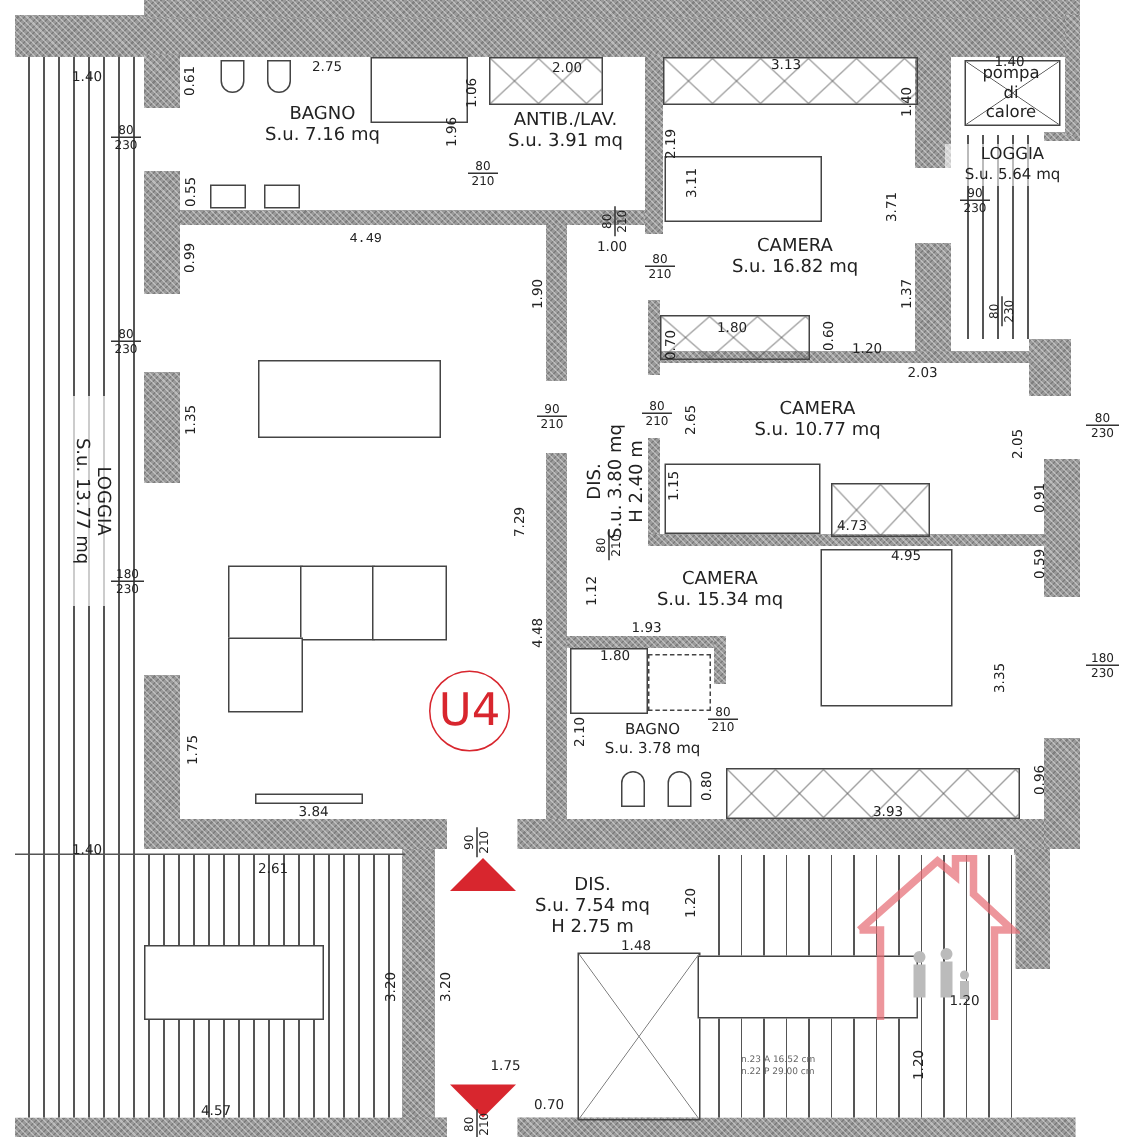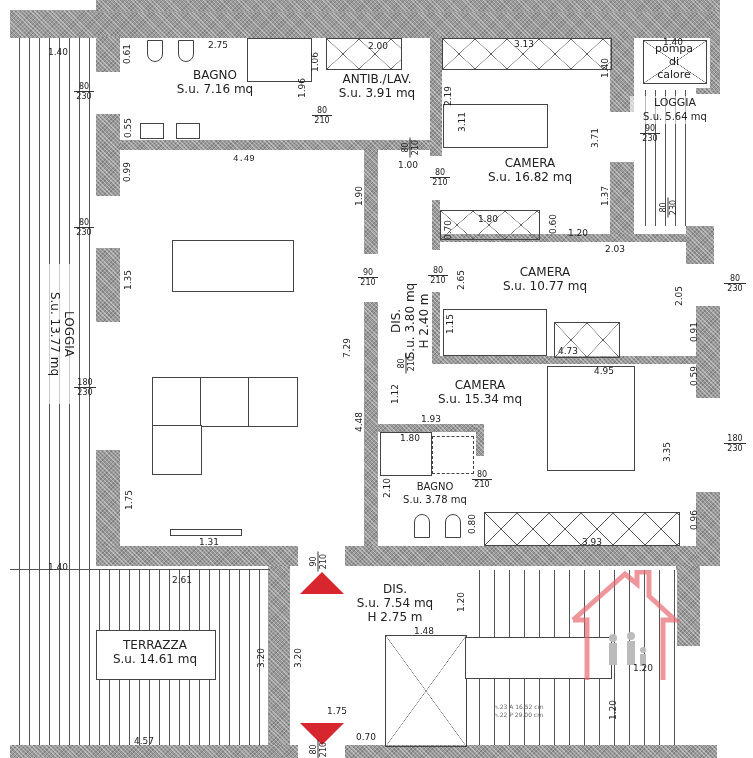--- a/index.html
+++ b/index.html
@@ -111,24 +111,20 @@
     <div>BAGNO</div>
     <div>S.u. 3.78 mq</div>
   </div>
 
   <div class="label" style="left:-8px;top:320px;width:140px;transform:rotate(90deg);transform-origin:center;background:rgba(255,255,255,0.7);">
     <div>LOGGIA</div>
     <div>S.u. 13.77 mq</div>
   </div>
 
   <div class="box" style="left:96px;top:630px;width:118px;height:48px;"></div>
-  <div class="label" style="left:96px;top:638px;width:118px;">
-    <div>TERRAZZA</div>
-    <div>S.u. 14.61 mq</div>
-  </div>
 
   <div class="label" style="left:345px;top:582px;width:100px;">
     <div>DIS.</div>
     <div>S.u. 7.54 mq</div>
     <div>H 2.75 m</div>
   </div>
 
   <div class="box" style="left:172px;top:240px;width:120px;height:50px;"></div>
   <div class="box" style="left:152px;top:377px;width:48px;height:48px;"></div>
   <div class="box" style="left:200px;top:377px;width:48px;height:48px;"></div>
@@ -162,20 +158,21 @@
   <svg style="position:absolute;left:565px;top:570px;" width="115" height="110" viewBox="0 0 115 110">
     <path d="M8 50 L60 4 L72 14 L72 2 L84 2 L84 26 L110 50 L98 50 L98 110 M22 110 L22 50 L8 50" fill="none" stroke="#e66a72" stroke-width="5" opacity="0.7"></path>
     <circle cx="48" cy="68" r="4" fill="#bbb"></circle>
       <rect x="44" y="73" width="8" height="22" fill="#bbb"></rect>
     <circle cx="66" cy="66" r="4" fill="#bbb"></circle>
       <rect x="62" y="71" width="8" height="24" fill="#bbb"></rect>
     <circle cx="78" cy="80" r="3" fill="#bbb"></circle>
       <rect x="75" y="84" width="6" height="12" fill="#bbb"></rect>
   </svg>
 
+  <div class="unit-badge" style="left:286px;top:447px;">U4</div>
   <div class="arrow-up" style="left:300px;top:572px;"></div>
   <div class="arrow-down" style="left:300px;top:723px;"></div>
 
   <div class="dim" style="left:48px;top:47px;">1.40</div>
   <div class="dim v" style="left:122px;top:64px;">0.61</div>
   <div class="dim" style="left:208px;top:40px;">2.75</div>
   <div class="dim v" style="left:310px;top:72px;">1.06</div>
   <div class="dim v" style="left:297px;top:98px;">1.96</div>
   <div class="dim v" style="left:123px;top:138px;">0.55</div>
   <div class="dim" style="left:368px;top:41px;">2.00</div>
@@ -206,21 +203,21 @@
   <div class="dim v" style="left:689px;top:386px;">0.59</div>
   <div class="dim v" style="left:390px;top:404px;">1.12</div>
   <div class="dim" style="left:421px;top:414px;">1.93</div>
   <div class="dim" style="left:400px;top:433px;">1.80</div>
   <div class="dim v" style="left:354px;top:432px;">4.48</div>
   <div class="dim v" style="left:662px;top:462px;">3.35</div>
   <div class="dim v" style="left:382px;top:498px;">2.10</div>
   <div class="dim v" style="left:467px;top:534px;">0.80</div>
   <div class="dim v" style="left:689px;top:530px;">0.96</div>
   <div class="dim v" style="left:124px;top:510px;">1.75</div>
-  <div class="dim" style="left:199px;top:537px;">1.31</div>
+  <div class="dim" style="left:199px;top:537px;">3.84</div>
   <div class="dim" style="left:582px;top:537px;">3.93</div>
   <div class="dim" style="left:48px;top:562px;">1.40</div>
   <div class="dim" style="left:172px;top:575px;">2.61</div>
   <div class="dim v" style="left:256px;top:668px;">3.20</div>
   <div class="dim v" style="left:293px;top:668px;">3.20</div>
   <div class="dim" style="left:134px;top:736px;">4.57</div>
   <div class="dim" style="left:327px;top:706px;">1.75</div>
   <div class="dim" style="left:356px;top:732px;">0.70</div>
   <div class="dim" style="left:414px;top:626px;">1.48</div>
   <div class="dim v" style="left:456px;top:612px;">1.20</div>

